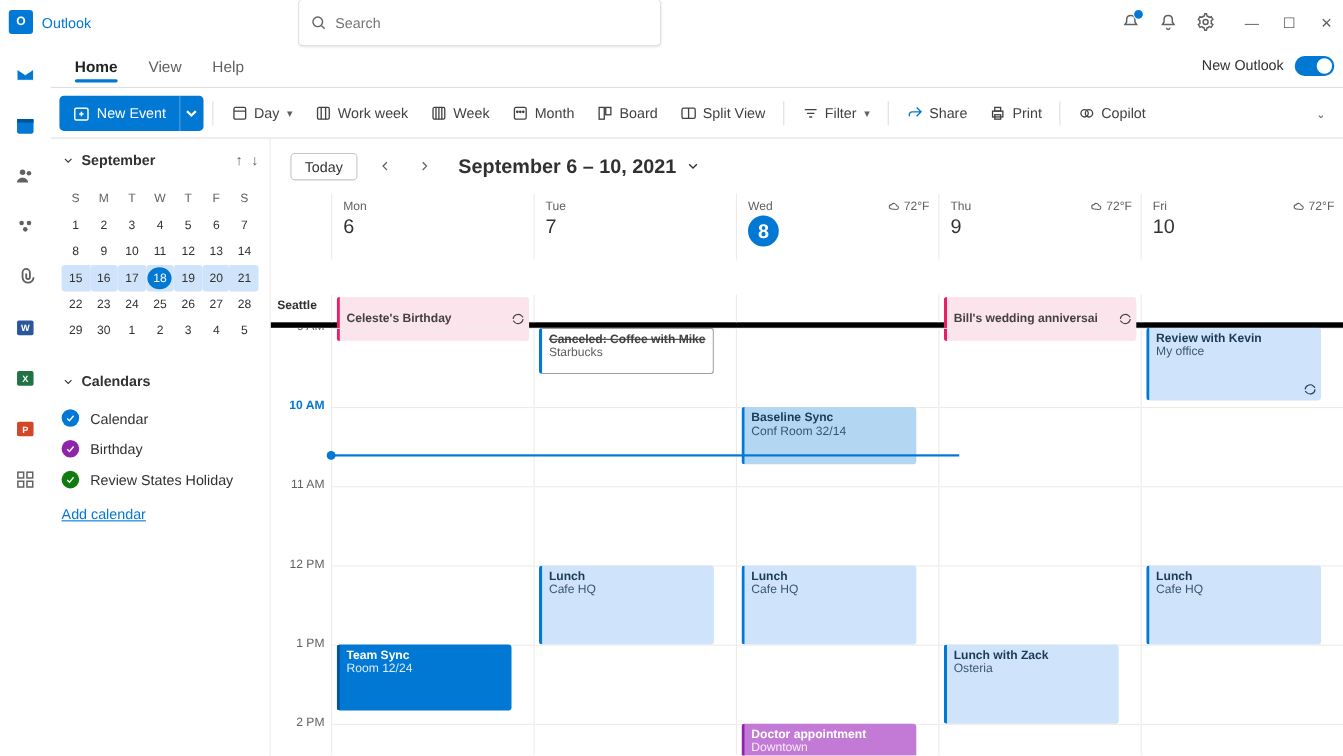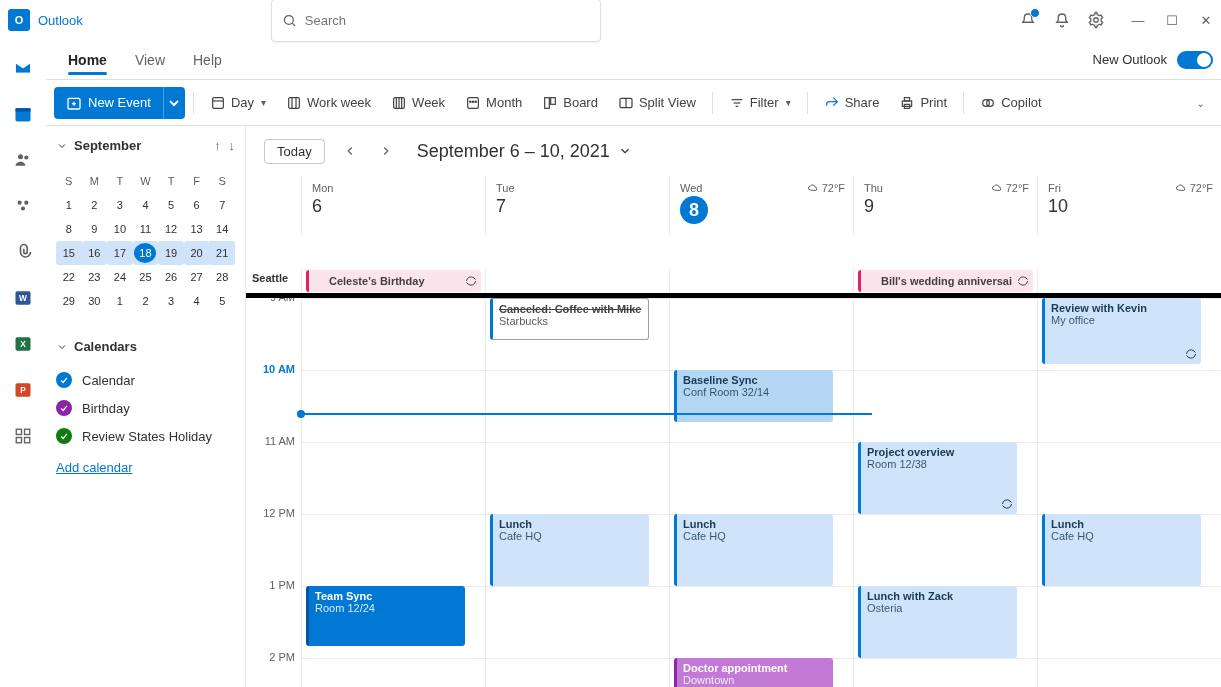--- a/index.html
+++ b/index.html
@@ -67,34 +67,34 @@
 .cal-item { display: flex; align-items: center; gap: 10px; padding: 6px 0; cursor: pointer; }
 .cal-dot { width: 16px; height: 16px; border-radius: 50%; display: flex; align-items: center; justify-content: center; }
 .cal-dot svg { width: 10px; height: 10px; stroke: #fff; }
 .add-cal { color: #0078d4; padding: 10px 0; cursor: pointer; text-decoration: underline; }
 
 
 .cal-view { flex: 1; display: flex; flex-direction: column; overflow: hidden; }
 .cal-nav-bar { display: flex; align-items: center; height: 50px; padding: 0 18px; gap: 14px; }
 .today-btn { padding: 4px 12px; border: 1px solid #c8c6c4; border-radius: 4px; cursor: pointer; font-size: 13px; }
 .nav-arrow { cursor: pointer; color: #616161; padding: 4px; }
-.range-title { font-size: 18px; font-weight: 400; margin-left: 6px; display: flex; align-items: center; gap: 8px; cursor: pointer; }
+.range-title { font-size: 18px; font-weight: 700; margin-left: 6px; display: flex; align-items: center; gap: 8px; cursor: pointer; }
 
 .days-header { display: flex; height: 60px; border-bottom: none; }
 .time-gutter-h { width: 55px; }
 .day-head { flex: 1; padding: 6px 10px; position: relative; border-left: 1px solid #edebe9; }
 .day-head .dow { font-size: 11px; color: #616161; }
 .day-head .dom { font-size: 18px; font-weight: 400; margin-top: 2px; }
 .day-head.today .dom { background: #0078d4; color: #fff; width: 28px; height: 28px; border-radius: 50%; display: flex; align-items: center; justify-content: center; font-weight: 600; }
 .weather { position: absolute; top: 6px; right: 8px; font-size: 11px; color: #616161; display: flex; align-items: center; gap: 3px; }
 
 .allday-row { display: flex; height: 30px; border-bottom: 5px solid #000000; margin-top: 32px; }
 .allday-row .label { width: 55px; font-size: 11px; font-weight: 600; display: flex; align-items: flex-start; padding: 4px 6px; }
 .allday-cell { flex: 1; border-left: 1px solid #edebe9; padding: 2px 4px; position: relative; }
-.allday-event { height: 22px; display: flex; align-items: center; padding: 0 20px; border-radius: 3px; font-size: 11px; font-weight: 600; position: relative; }
+.allday-event { height: 40px; display: flex; align-items: center; padding: 0 6px; border-radius: 3px; font-size: 11px; font-weight: 600; position: relative; }
 .allday-event .recur { position: absolute; right: 4px; }
 .pink-evt { background: #fce4ec; border-left: 3px solid #e91e63; color: #424242; }
 
 .time-grid { flex: 1; display: flex; position: relative; overflow: hidden; }
 .time-gutter { width: 55px; }
 .time-slot { height: 72px; text-align: right; padding-right: 6px; font-size: 11px; color: #616161; position: relative; top: -7px; }
 .time-slot.now { color: #0078d4; font-weight: 600; }
 .day-col { flex: 1; border-left: 1px solid #edebe9; position: relative; }
 .hour-line { height: 72px; border-top: 1px solid #edebe9; }
 
@@ -587,29 +587,20 @@
                 <div class="sub">Downtown</div>
               </div>
             </div>
           <div class="day-col" id="col-thu">
               <div class="hour-line"></div>
               <div class="hour-line"></div>
               <div class="hour-line"></div>
               <div class="hour-line"></div>
               <div class="hour-line"></div>
               <div class="hour-line"></div>
-              <div class="event blue-light-evt" style="top: 144px; height: 72px;">
-                <div class="title">Project overview</div>
-                <div class="sub">Room 12/38</div>
-                <span class="recur">
-                  <svg width="12" height="12" viewBox="0 0 24 24" fill="none" stroke="currentColor" stroke-width="2">
-                    <path d="M3 12a9 9 0 0115-6l3 3M21 12a9 9 0 01-15 6l-3-3"></path>
-                  </svg>
-                </span>
-              </div>
               <div class="event blue-light-evt" style="top: 288px; height: 72px;">
                 <div class="title">Lunch with Zack</div>
                 <div class="sub">Osteria</div>
               </div>
             </div>
           <div class="day-col" id="col-fri">
               <div class="hour-line"></div>
               <div class="hour-line"></div>
               <div class="hour-line"></div>
               <div class="hour-line"></div>

